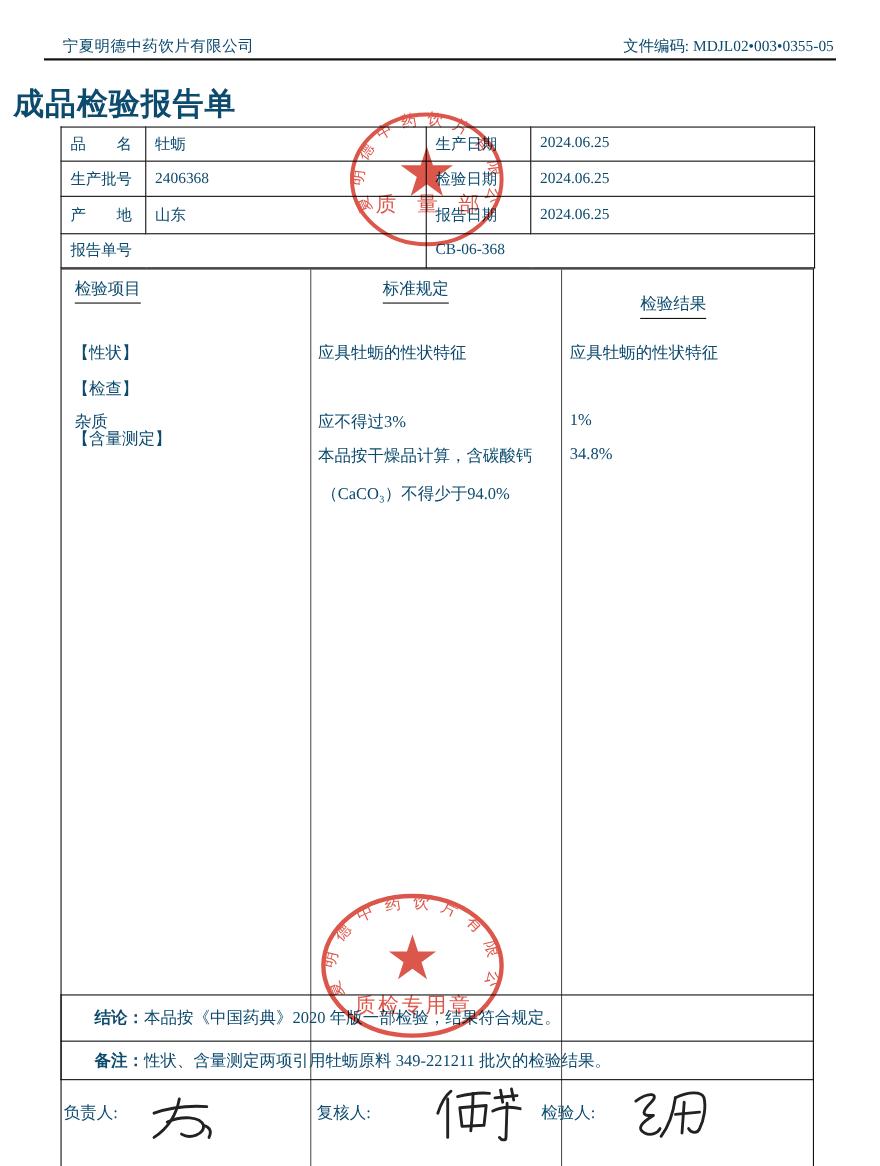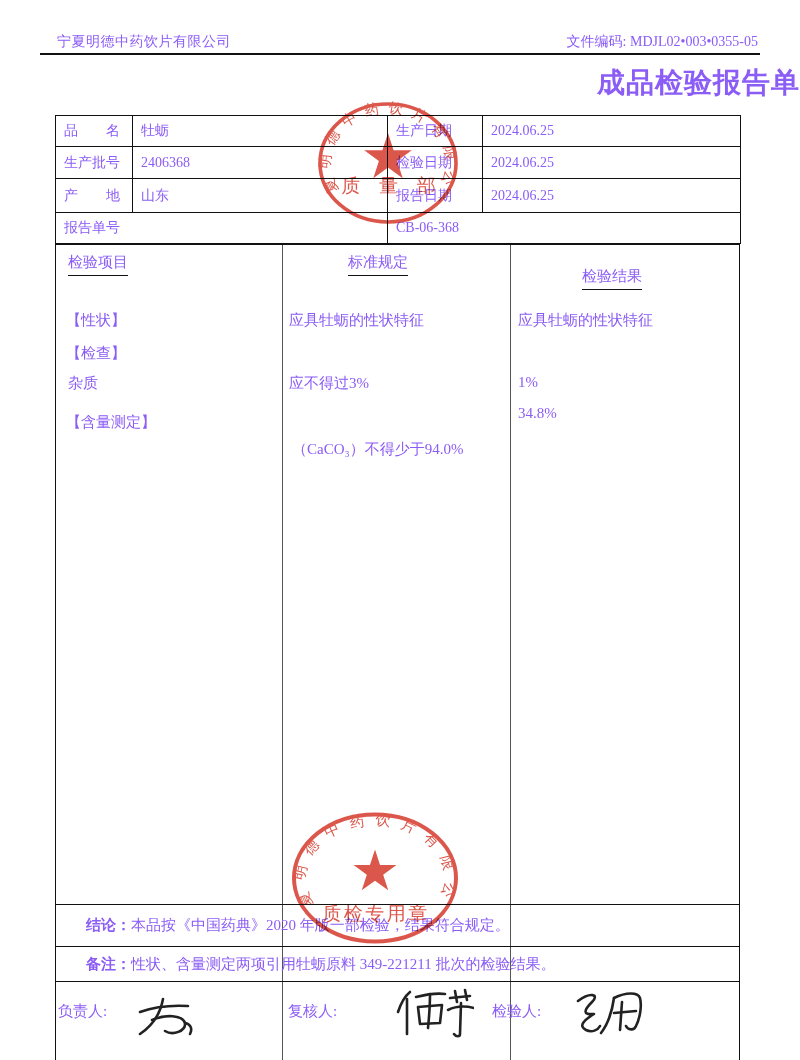--- a/index.html
+++ b/index.html
@@ -2,30 +2,30 @@
 <html><head>
 <meta charset="utf-8">
 <style>
   html,body{margin:0;padding:0;background:#e8e8e8;}
   .page{
     position:relative;
     width:800px;height:1060px;
     margin:0 auto;
     background:#ffffff;
     font-family:"Liberation Serif","DejaVu Serif",serif;
-    color:#8b5cf6;
+    color:#0c4a6e;
     overflow:hidden;
   }
   
   .hdr-company{position:absolute;left:57px;top:33px;font-size:14px;letter-spacing:.5px;}
   .hdr-code{position:absolute;right:42px;top:33px;font-size:14px;}
   .hdr-rule{position:absolute;left:40px;right:40px;top:53px;border-top:2px solid #111;}
   .title{
     position:absolute;left:0;right:0;top:64px;
-    text-align:right;font-size:28px;font-weight:bold;letter-spacing:1px;margin:0;
+    text-align:left;font-size:28px;font-weight:bold;letter-spacing:1px;margin:12px;
   }
   
   .info{position:absolute;left:55px;top:115px;width:685px;border-collapse:collapse;table-layout:fixed;}
   .info td{
     border:1.6px solid #111;
     font-size:14px;
     padding:0 8px;
     vertical-align:middle;
     height:30px;
   }
@@ -112,21 +112,22 @@
     <div class="line" style="left:10px;top:66px">【性状】</div>
     <div class="line" style="left:233px;top:66px">应具牡蛎的性状特征</div>
     <div class="line" style="left:462px;top:66px">应具牡蛎的性状特征</div>
 
     <div class="line" style="left:10px;top:99px">【检查】</div>
 
     <div class="line" style="left:12px;top:129px">杂质</div>
     <div class="line" style="left:233px;top:129px">应不得过3%</div>
     <div class="line" style="left:462px;top:129px">1%</div>
 
-    <div class="line" style="left:10px;top:168px">【含量测定】</div>
+    <div class="line" style="left:10px;top:145px">【含量测定】</div>
+    <div class="line" style="left:233px;top:160px">本品按干燥品计算，含碳酸钙</div>
     <div class="line" style="left:462px;top:160px">34.8%</div>
     <div class="line" style="left:236px;top:195px">（CaCO₃）不得少于94.0%</div>
   </div>
 
   <table class="concl">
     <tbody>
       <tr>
         <td><span class="clabel">结论：</span><span>本品按《中国药典》2020 年版一部检验，结果符合规定。</span></td>
       </tr>
       <tr>

